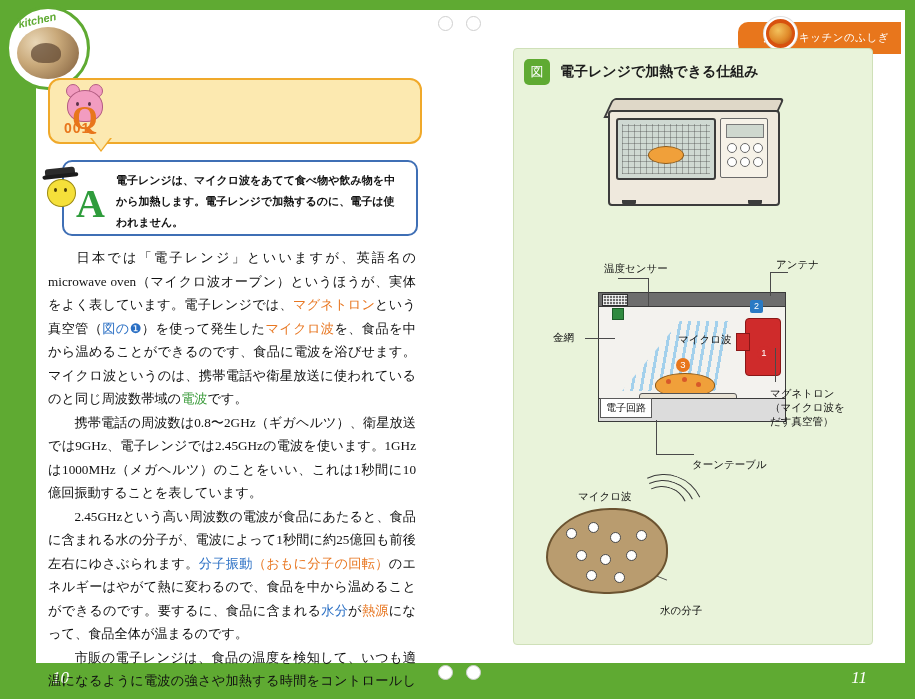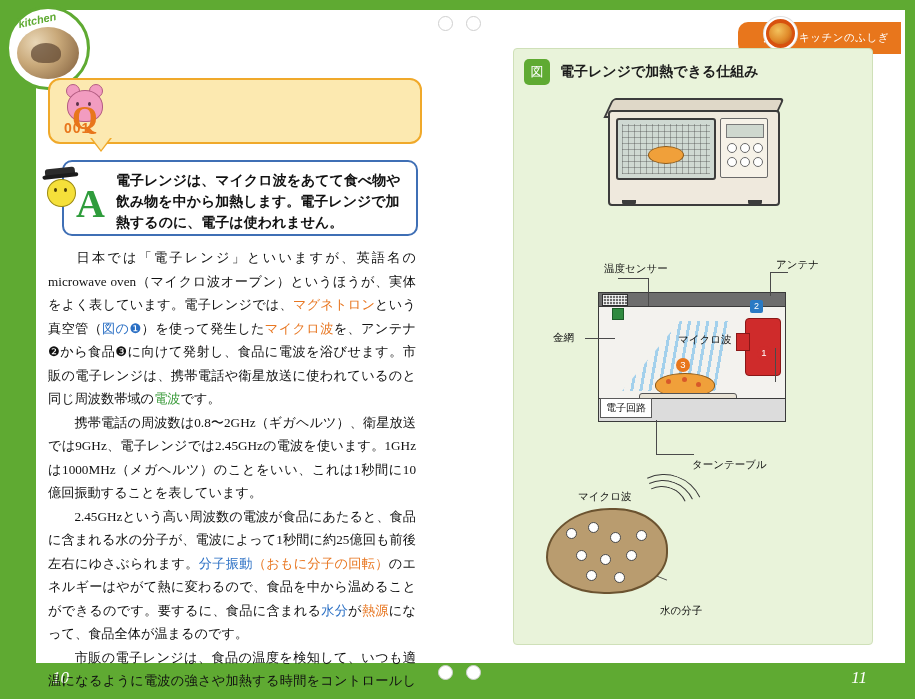--- a/index.html
+++ b/index.html
@@ -173,21 +173,21 @@
   
   .abox {
     position: absolute; left: 62px; top: 160px;
     width: 352px; height: 72px;
     background: #ffffff;
     border: 2px solid #3f6fb5;
     border-radius: 10px;
   }
   .abox .atext {
     position: absolute; left: 52px; top: 8px; width: 288px;
-    font-size: 14px; line-height: 21px; color: #111;
+    font-size: 11px; line-height: 21px; color: #111;
     font-family: "Liberation Sans", sans-serif;
     font-weight: bold;
   }
   .a-letter {
     position: absolute; left: 12px; top: 18px;
     font-size: 40px; font-weight: bold; color: #2f9c3c;
     font-family: "Liberation Serif", serif;
   }
   .a-char {
     position: absolute; left: 44px; top: 168px;
@@ -445,21 +445,21 @@
     <div class="atext">電子レンジは、マイクロ波をあてて食べ物や飲み物を中から加熱します。電子レンジで加熱するのに、電子は使われません。</div>
   </div>
   <div class="a-char">
     <div class="cap"></div>
     <div class="face"></div>
     <div class="eye-l"></div>
       <div class="eye-r"></div>
   </div>
 
   <div class="body-text">
-    <p><span>　日本では「電子レンジ」といいますが、英語名の microwave oven（マイクロ波オーブン）というほうが、実体をよく表しています。電子レンジでは、</span><span class="hl-orange">マグネトロン</span><span>という真空管（</span><span class="hl-blue">図の❶</span><span>）を使って発生した</span><span class="hl-orange">マイクロ波</span><span>を、アンテナ❷から食品❸に向けて発射し、食品に電波を浴びせます。市販の電子レンジは、携帯電話や衛星放送に使われているのと同じ周波数帯域の</span><span class="hl-green">電波</span><span>です。</span></p>
+    <p><span>　日本では「電子レンジ」といいますが、英語名の microwave oven（マイクロ波オーブン）というほうが、実体をよく表しています。電子レンジでは、</span><span class="hl-orange">マグネトロン</span><span>という真空管（</span><span class="hl-blue">図の❶</span><span>）を使って発生した</span><span class="hl-orange">マイクロ波</span><span>を、食品を中から温めることができるのです、食品に電波を浴びせます。マイクロ波というのは、携帯電話や衛星放送に使われているのと同じ周波数帯域の</span><span class="hl-green">電波</span><span>です。</span></p>
     <p>　携帯電話の周波数は0.8〜2GHz（ギガヘルツ）、衛星放送では9GHz、電子レンジでは2.45GHzの電波を使います。1GHzは1000MHz（メガヘルツ）のことをいい、これは1秒間に10億回振動することを表しています。</p>
     <p><span>　2.45GHzという高い周波数の電波が食品にあたると、食品に含まれる水の分子が、電波によって1秒間に約25億回も前後左右にゆさぶられます。</span><span class="hl-blue">分子振動</span><span class="hl-orange">（おもに分子の回転）</span><span>のエネルギーはやがて熱に変わるので、食品を中から温めることができるのです。要するに、食品に含まれる</span><span class="hl-blue">水分</span><span>が</span><span class="hl-orange">熱源</span><span>になって、食品全体が温まるのです。</span></p>
     <p>　市販の電子レンジは、食品の温度を検知して、いつも適温になるように電波の強さや加熱する時間をコントロールしています。</p>
   </div>
 
   <div class="fig-panel">
     <div class="fig-head">
       <div class="fig-badge">図</div>
       <div class="fig-title">電子レンジで加熱できる仕組み</div>
     </div>
@@ -512,20 +512,21 @@
   <div class="lead" style="left:585px; top:338px; width:30px; height:1px;"></div>
   <div class="lead" style="left:775px; top:348px; width:1px; height:34px;"></div>
   <div class="lead" style="left:656px; top:420px; width:1px; height:34px;"></div>
   <div class="lead" style="left:656px; top:454px; width:38px; height:1px;"></div>
   <div class="lead" style="left:638px; top:574px; width:30px; height:1px; transform:rotate(22deg);"></div>
 
   <div class="fig-label" style="left:604px; top:262px;">温度センサー</div>
   <div class="fig-label" style="left:776px; top:258px;">アンテナ</div>
   <div class="fig-label" style="left:553px; top:331px;">金網</div>
   <div class="fig-label" style="left:678px; top:333px;">マイクロ波</div>
+  <div class="fig-label multi" style="left:770px; top:386px;">マグネトロン（マイクロ波をだす真空管）</div>
   <div class="boxlabel" style="left:600px; top:398px;">電子回路</div>
   <div class="fig-label" style="left:692px; top:458px;">ターンテーブル</div>
 
   <div class="fig-label" style="left:578px; top:490px;">マイクロ波</div>
   <div class="wavearc" style="left:636px; top:486px; width:50px; height:50px; transform:rotate(20deg);"></div>
   <div class="wavearc" style="left:630px; top:480px; width:64px; height:64px; transform:rotate(20deg);"></div>
   <div class="wavearc" style="left:624px; top:474px; width:78px; height:78px; transform:rotate(20deg);"></div>
 
   <div class="potato">
     <div class="mol" style="left:18px; top:18px;"></div>

